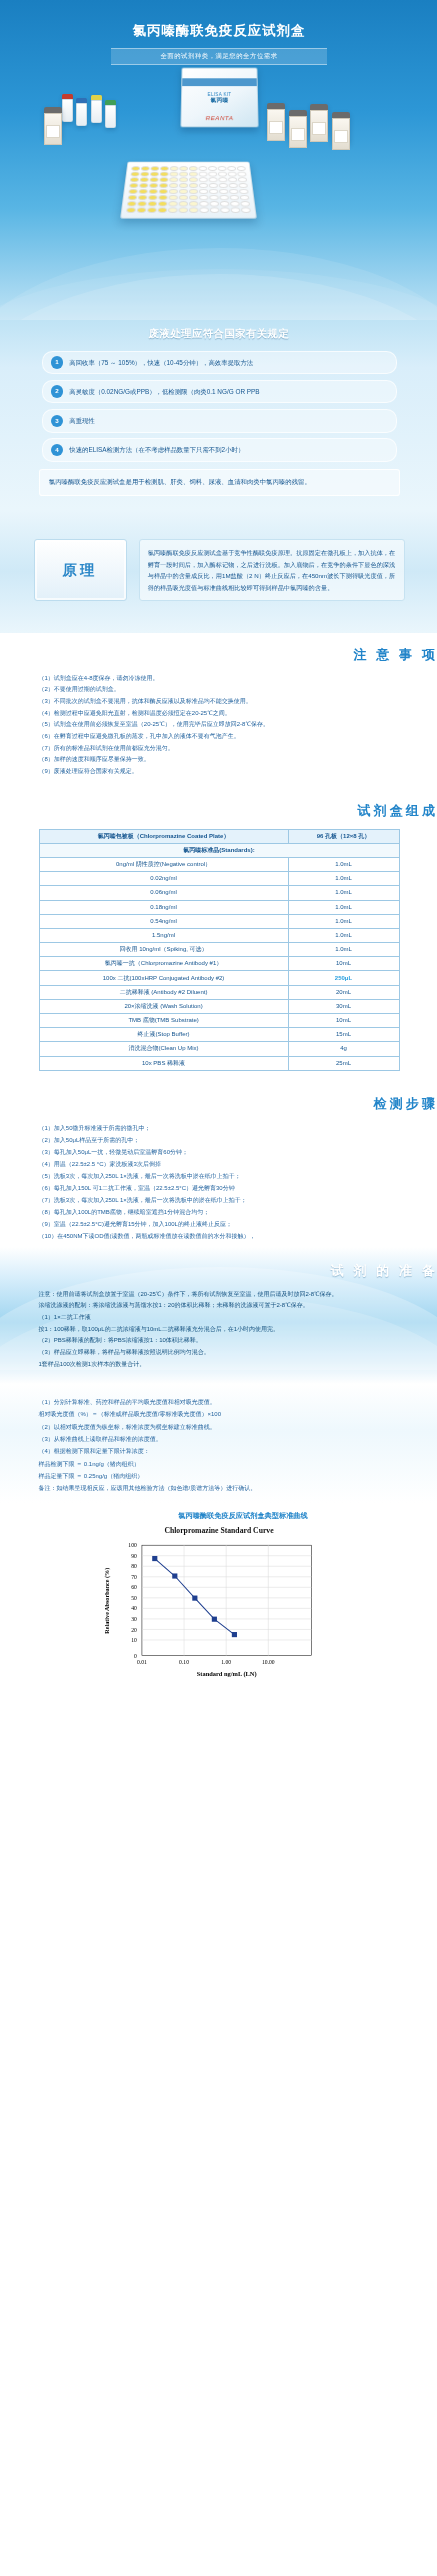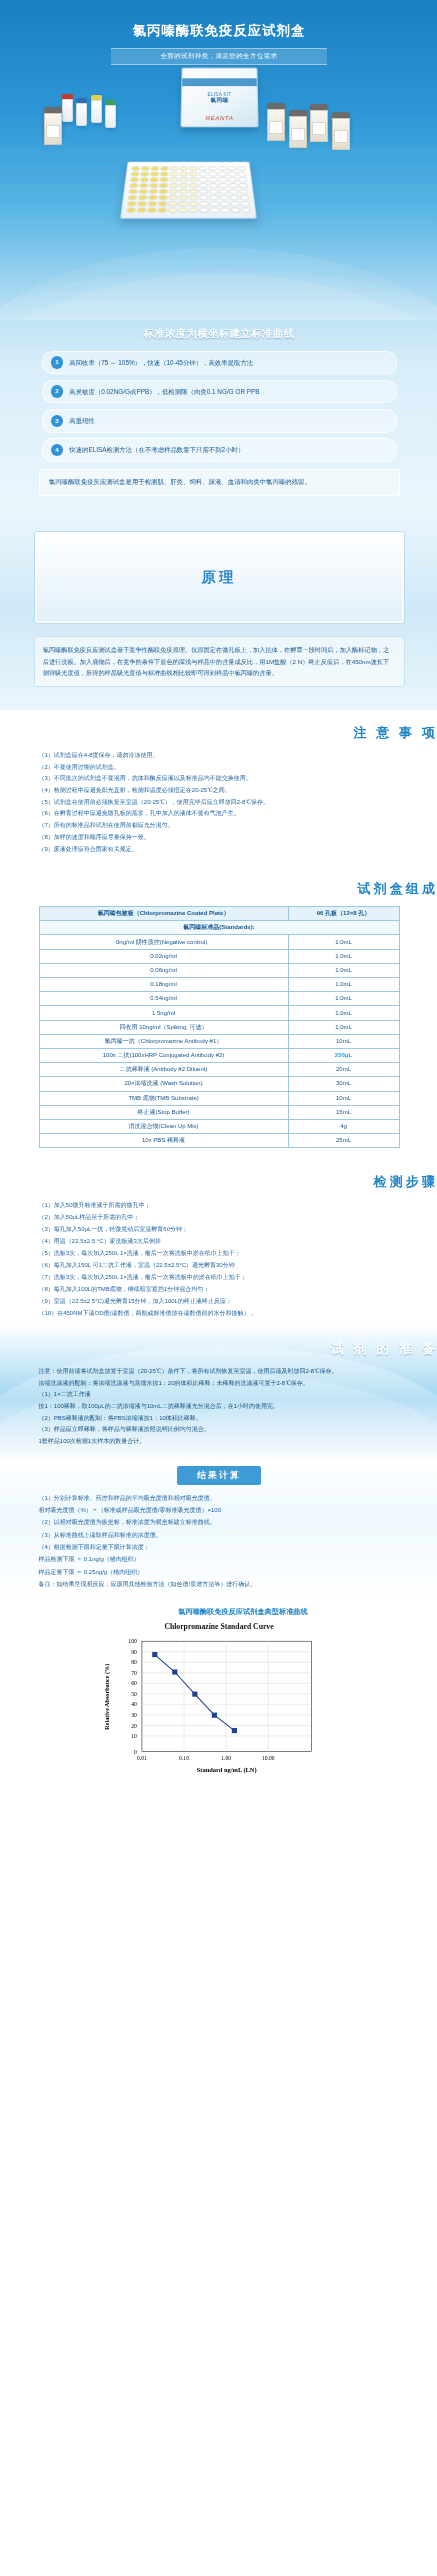--- a/index.html
+++ b/index.html
@@ -106,21 +106,21 @@
     background: rgba(255,255,255,0.45);
     border:0.5px solid rgba(255,255,255,0.9); border-radius:3.1px;
     font-size:6.4px; line-height:1.7; color:#14558f;
   }
 
   
   .principle {
     background: linear-gradient(180deg,#eaf6fc 0%, #cfe9f7 50%, #eaf6fc 100%);
     padding: 13.4px 0 15.5px;
   }
-  .principle-inner { width: 371px; margin:8px auto; display:flex; gap:12px; align-items:stretch;flex-direction:column; }
+  .principle-inner { width: 371px; margin:16px auto; display:flex; gap:12px; align-items:stretch; }
   .principle-badge {
     flex: 0 0 93px; background: linear-gradient(180deg,#ffffff,#e2f0f9);
     border:0.5px solid #bcdcee; border-radius:3.1px;
     display:flex; align-items:center; justify-content:center;
     font-size:14.4px; font-weight:bold; color:#2b87c8; letter-spacing:3.1px;
     box-shadow: inset 0 0 0 2.1px rgba(255,255,255,.7);
   }
   .principle-text {
     flex:1; background: rgba(255,255,255,0.55); border:0.5px solid #c6e2f1;
     border-radius:3.1px; padding:7.2px 8.2px; font-size:6.2px; line-height:1.85; color:#15558f;
@@ -346,21 +346,21 @@
             <i class="clear"></i>
             <i class="clear"></i>
             <i class="clear"></i>
             <i class="clear"></i>
         </div>
       </div>
     </div>
   </section>
 
   <section class="features">
-    <div class="sec-title">标准浓度为横坐标建立标准曲线</div>
+    <div class="sec-title">废液处理应符合国家有关规定</div>
     <div class="feat-list">
       <div class="feat">
         <div class="num">1</div>
         <div class="txt">高回收率（75 ～ 105%），快速（10-45分钟），高效率提取方法</div>
       </div>
       <div class="feat">
         <div class="num">2</div>
         <div class="txt">高灵敏度（0.02NG/G或PPB），低检测限（肉类0.1 NG/G OR PPB</div>
       </div>
       <div class="feat">
@@ -503,23 +503,20 @@
         <div>（1）1×二抗工作液</div>
         <div>按1：100稀释，取100μL的二抗浓缩液与10mL二抗稀释液充分混合后，在1小时内使用完。</div>
         <div>（2）PBS稀释液的配制：将PBS浓缩液按1：10体积比稀释。</div>
         <div>（3）样品应立即稀释，将样品与稀释液按照说明比例均匀混合。</div>
         <div>1套样品100次检测1次样本的数量合计。</div>
       </div>
     </div>
   </section>
 
   <section class="results">
-    <div class="results-title-band">
-      <span class="rt-pill">结果计算</span>
-    </div>
     <div class="body-text" style="margin-top:7.2px;">
       <div>（1）分别计算标准、药控和样品的平均吸光度值和相对吸光度值。</div>
       <div>相对吸光度值（%）＝（标准或样品吸光度值/零标准吸光度值）×100</div>
       <div>（2）以相对吸光度值为纵坐标，标准浓度为横坐标建立标准曲线。</div>
       <div>（3）从标准曲线上读取样品和标准的浓度值。</div>
       <div>（4）根据检测下限和定量下限计算浓度：</div>
       <div>样品检测下限 ＝ 0.1ng/g（猪肉组织）</div>
       <div>样品定量下限 ＝ 0.25ng/g（猪肉组织）</div>
       <div class="tip">备注：如结果呈现相反应，应该用其他检验方法（如色谱/质谱方法等）进行确认。</div>
     </div>

